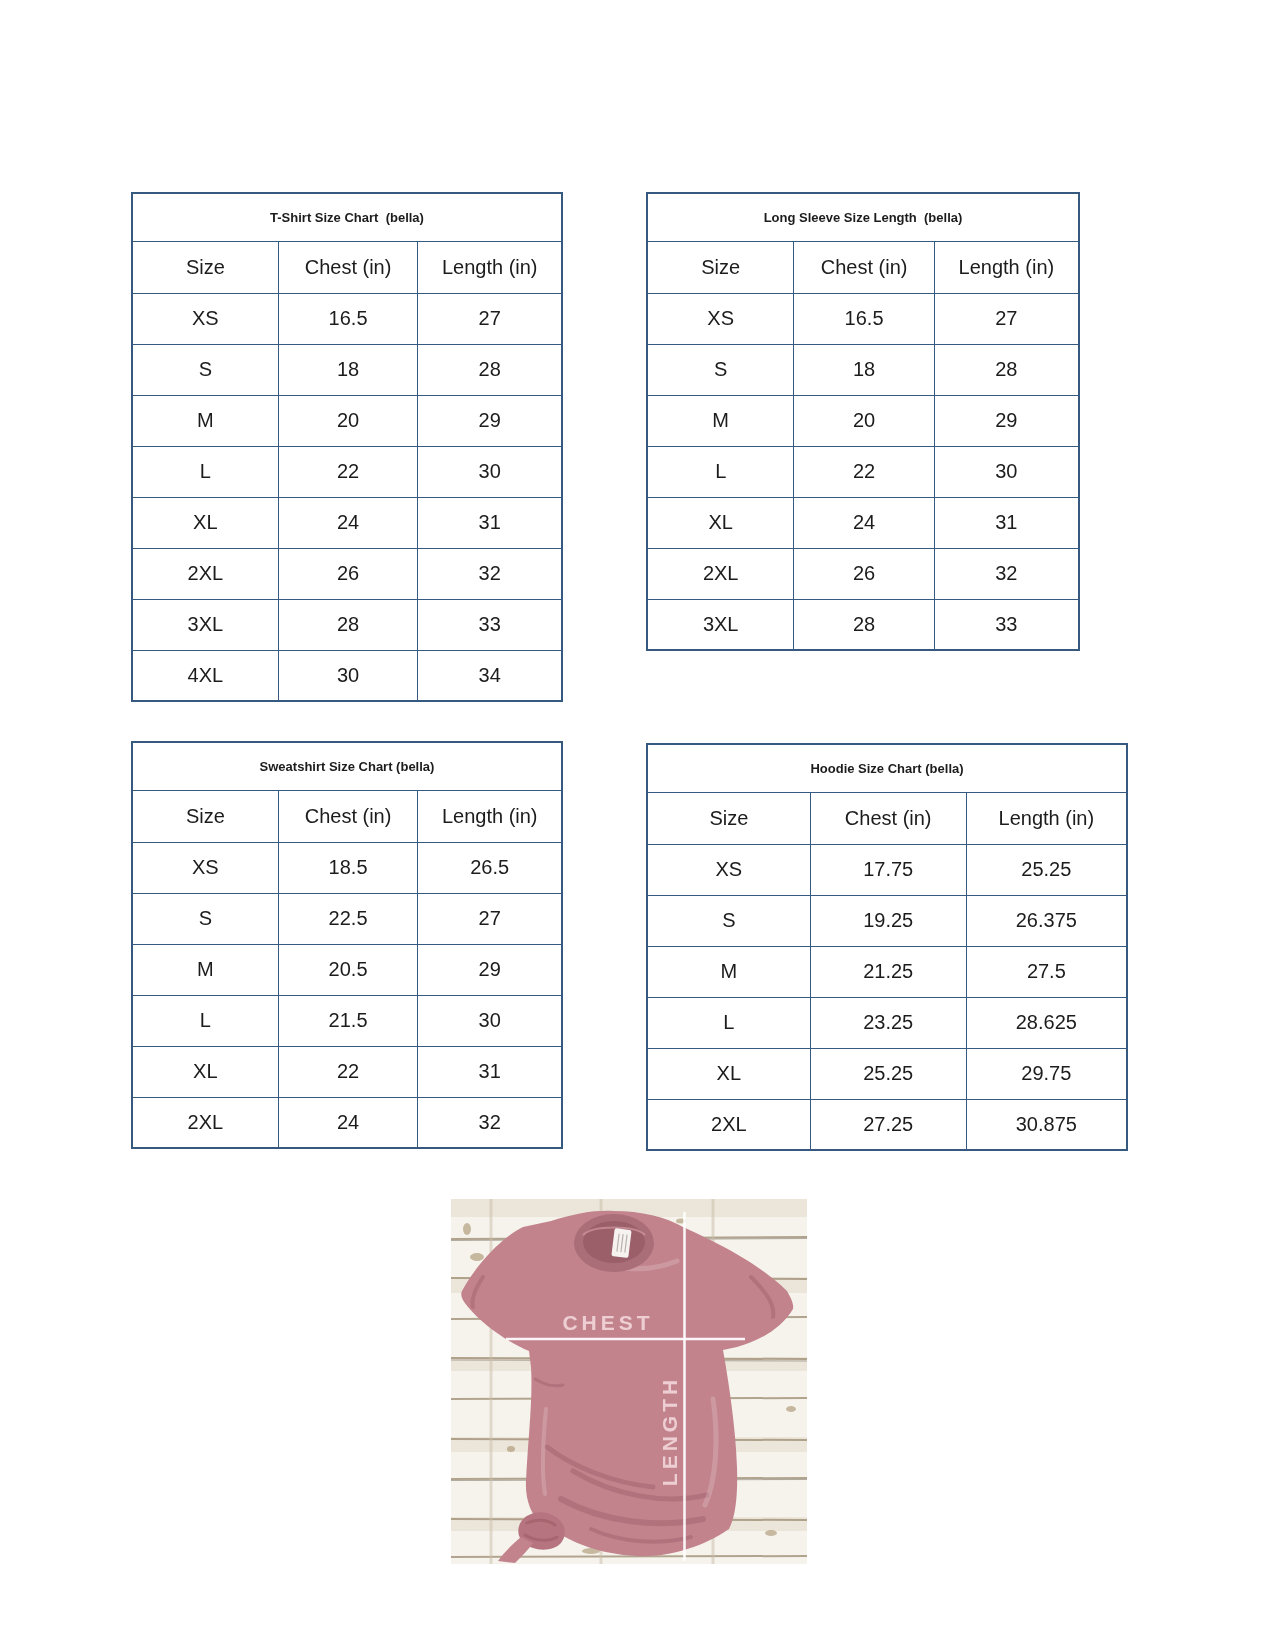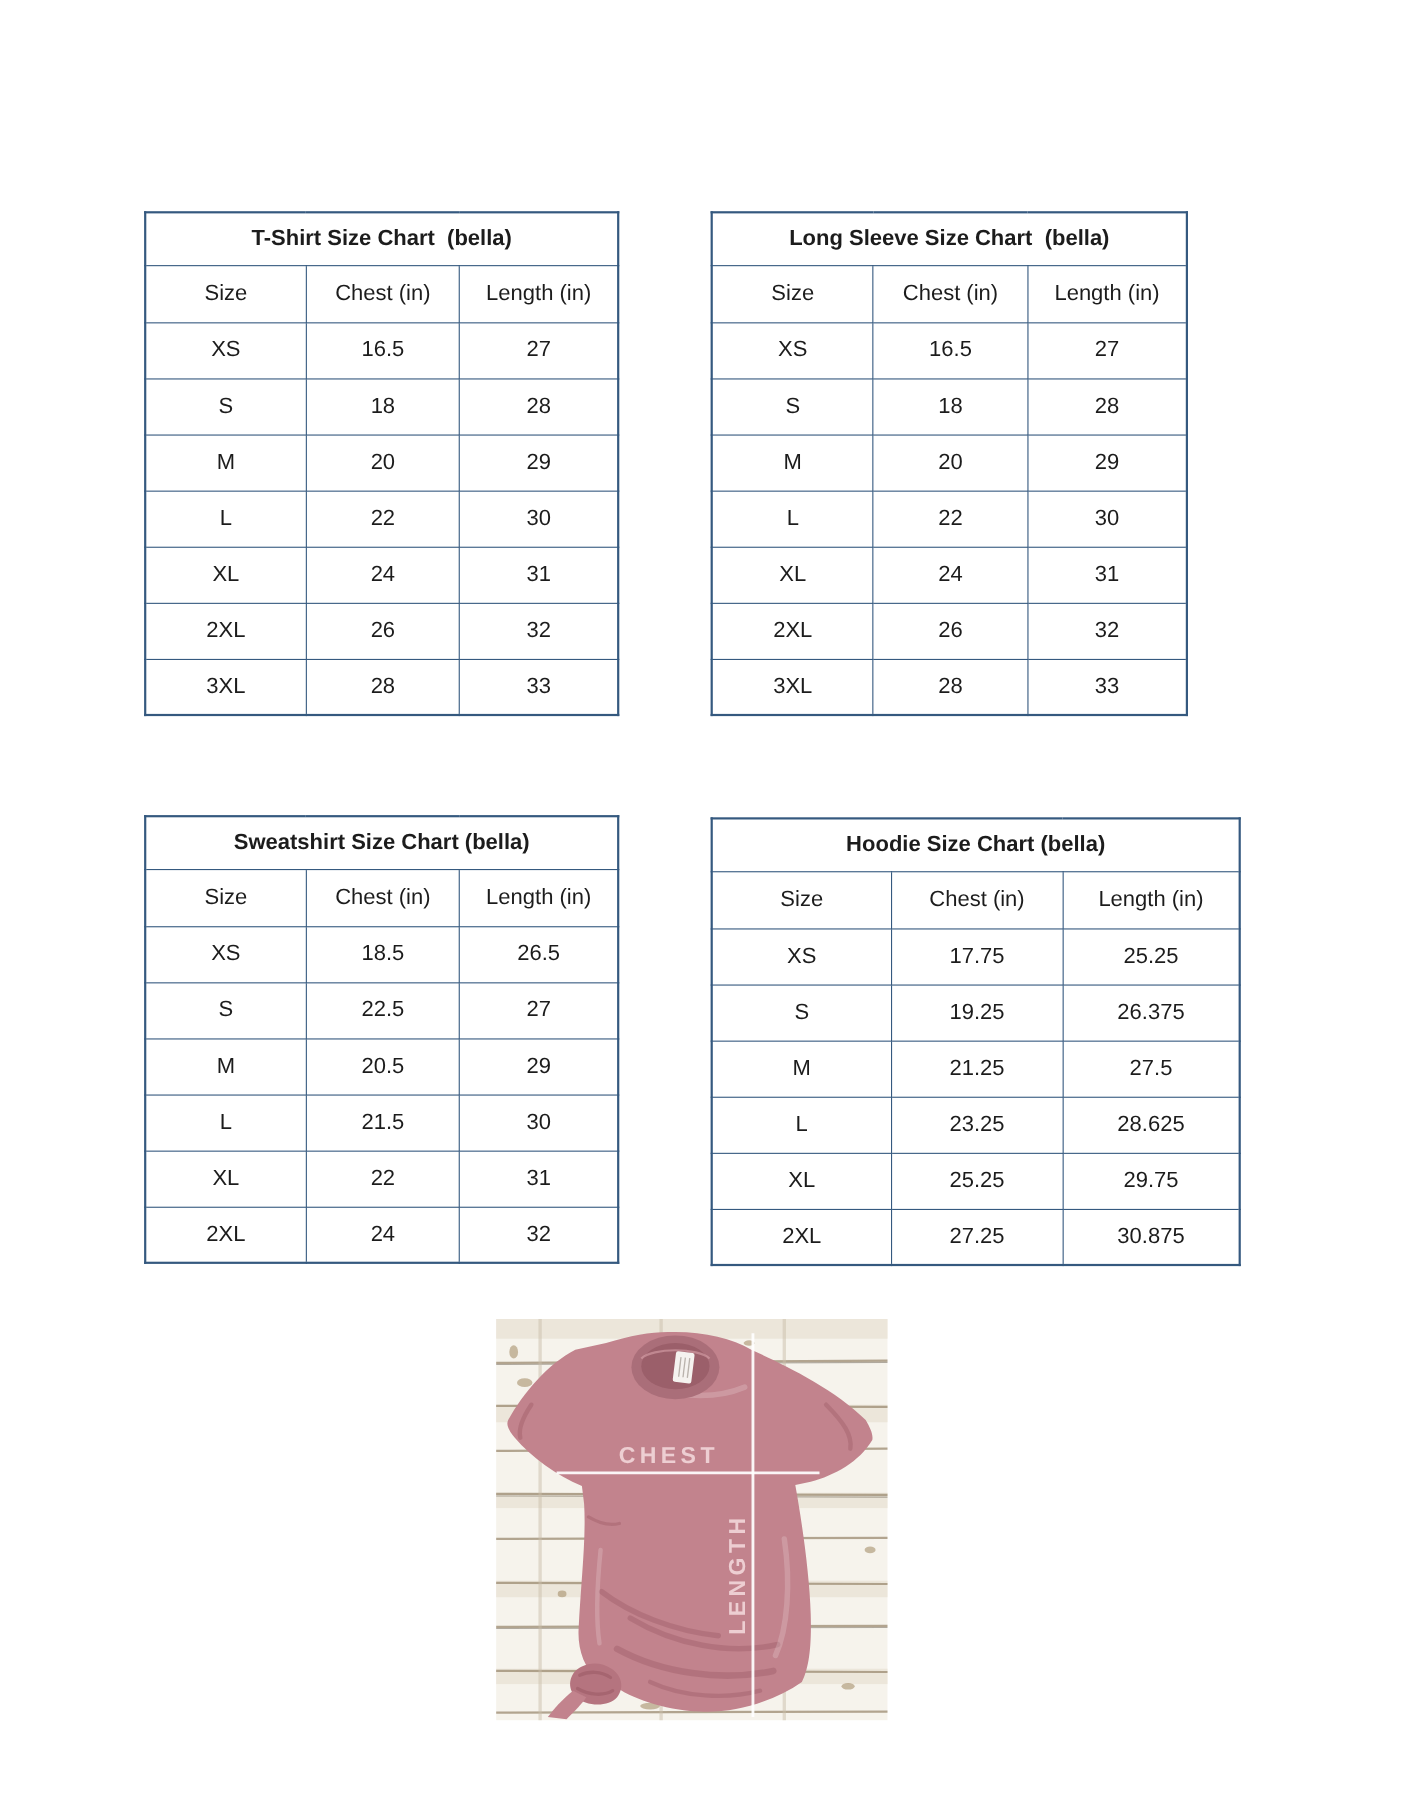--- a/index.html
+++ b/index.html
@@ -29,21 +29,21 @@
     text-align:center;
     vertical-align:middle;
     font-size:20px;
     color:var(--text);
     padding:0;
     overflow:hidden;
   }
   table.size-table td.title{
     height:48px;
     font-weight:bold;
-    font-size:20px;
+    font-size:13px;
     white-space:pre-wrap;
   }
   table.size-table td.header-cell{height:52px;}
   table.size-table tr.data-row td{height:51px;}
   #tbl-tshirt{left:131px;top:192px;width:432px;}
   #tbl-longsleeve{left:646px;top:192px;width:434px;}
   #tbl-sweatshirt{left:131px;top:741px;width:432px;border-radius:27px;}
   #tbl-hoodie{left:646px;top:743px;width:482px;}
   col.c-size{width:34%;}
   col.c-chest{width:32.5%;}
@@ -111,32 +111,37 @@
         <tr class="data-row">
           <td>2XL</td>
           <td>26</td>
           <td>32</td>
         </tr>
         <tr class="data-row">
           <td>3XL</td>
           <td>28</td>
           <td>33</td>
         </tr>
+        <tr class="data-row">
+          <td>4XL</td>
+          <td>30</td>
+          <td>34</td>
+        </tr>
       </tbody>
     </table>
 
   <table class="size-table" id="tbl-longsleeve">
     <colgroup>
         <col class="c-size">
         <col class="c-chest">
         <col class="c-length">
       </colgroup>
   <tbody>
         <tr>
-          <td colspan="3" class="title">Long Sleeve Size Chart  (bella)</td>
+          <td colspan="3" class="title">Long Sleeve Size Length  (bella)</td>
         </tr>
         <tr>
           <td class="header-cell">Size</td>
           <td class="header-cell">Chest (in)</td>
           <td class="header-cell">Length (in)</td>
         </tr>
         <tr class="data-row">
           <td>XS</td>
           <td>16.5</td>
           <td>27</td>

